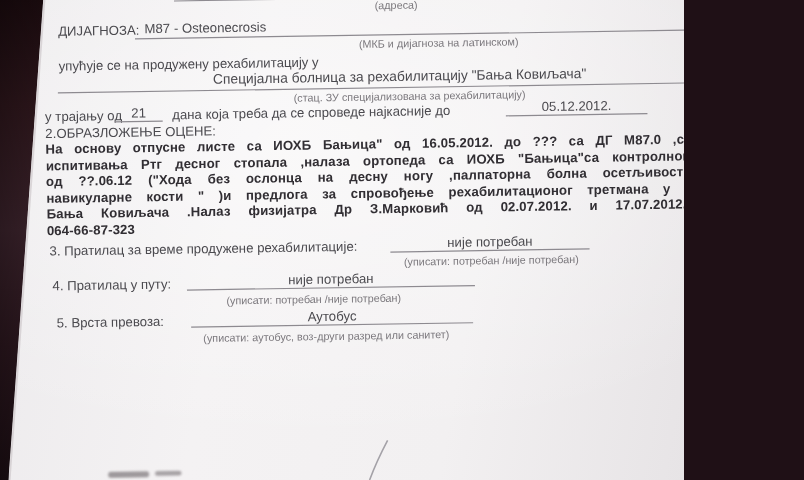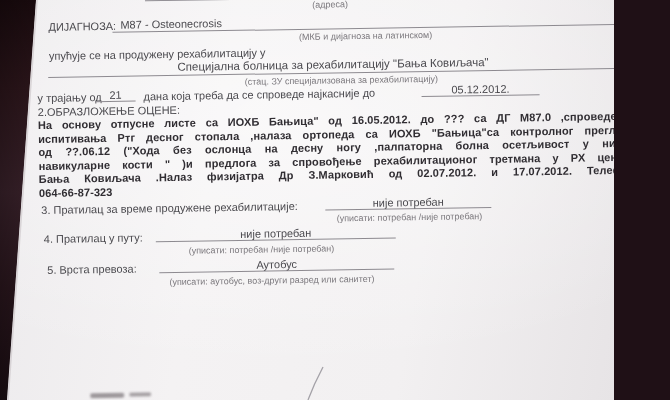--- a/index.html
+++ b/index.html
@@ -1,17 +1,17 @@
 <!DOCTYPE html>
 <html><head>
 <meta charset="utf-8">
 <style>
   html,body{margin:0;padding:0;}
   body{width:670px;height:400px;overflow:hidden;background:#1f1016;font-family:"Liberation Sans",sans-serif;}
-  .photo{position:relative;width:570px;height:400px;overflow:hidden;padding-left:44px;}
+  .photo{position:relative;width:570px;height:400px;overflow:hidden;}
   .bg{position:absolute;inset:0;
       background:
         linear-gradient(90deg, rgba(0,0,0,.35) 0%, rgba(0,0,0,0) 12%, rgba(0,0,0,0) 88%, rgba(20,4,14,.55) 100%),
         linear-gradient(180deg, #1d0c10 0%, #33191f 22%, #422731 48%, #311a22 72%, #1f1016 100%);}
   .paper-area{position:absolute;inset:0;
       clip-path:polygon(36px 0, 662px 0, 651px 400px, 7px 400px);}
   .paper{position:absolute;inset:0;
       background:
         radial-gradient(120% 90% at 45% 30%, rgba(255,255,255,.55), rgba(255,255,255,0) 70%),
         linear-gradient(100deg, #eceaec 0%, #f4f2f3 35%, #f2f0f1 68%, #e7e4e6 100%);}

